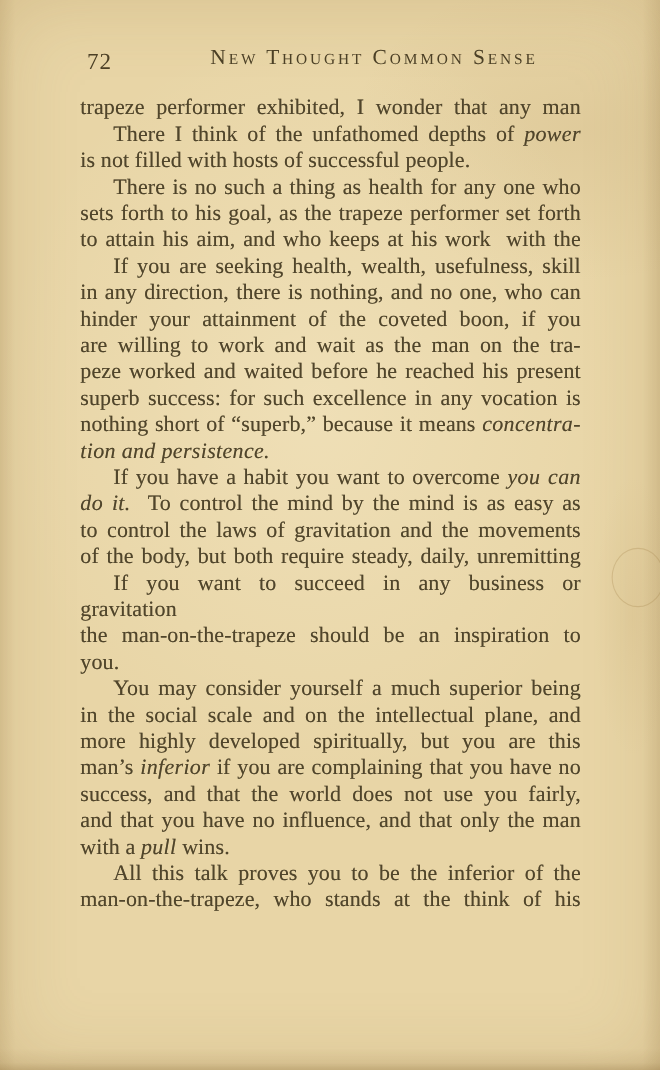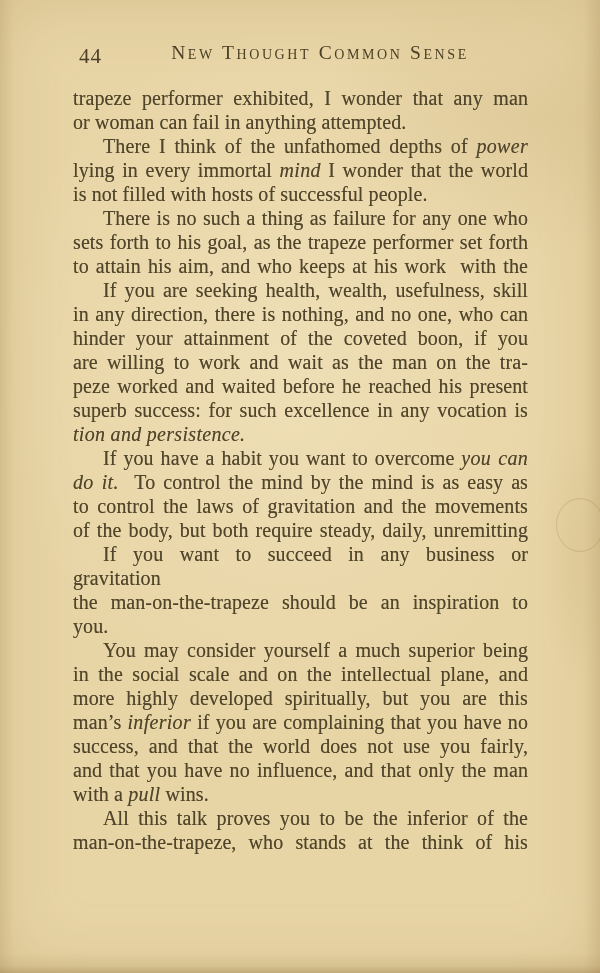--- a/index.html
+++ b/index.html
@@ -34,21 +34,21 @@
   }
   .header { position: absolute; left: 0; top: 42px; width: 100%; height: 34px; }
   .pagenum {
     position: absolute; left: 79px; top: 2px;
     font-size: 21px; letter-spacing: 1px;
     color: #4c4026;
   }
   .running-title {
     position: absolute; left: 50%; top: 0;
     transform: translateX(-50%);
-    margin-left: 20px;
+    margin-left: 40px;
     white-space: nowrap;
     font-variant: small-caps;
     font-size: 19.5px;
     letter-spacing: 2.6px;
     color: #4c4026;
   }
   .body-text {
     position: absolute;
     left: 73px; top: 86px;
     width: 455px;
@@ -67,39 +67,38 @@
   .line em { letter-spacing: 0.3px; }
 </style>
 </head>
 <body>
 
 <div class="page">
   <div class="stain"></div>
   <div class="watermark-circle"></div>
 
   <div class="header">
-    <span class="pagenum">44</span>
+    <span class="pagenum">72</span>
     <span class="running-title">New Thought Common Sense</span>
   </div>
 
   <div class="body-text">
       <div class="line"><span>trapeze performer exhibited, I wonder that any man</span></div>
-      <div class="line end"><span>or woman can fail in anything attempted.</span></div>
       <div class="line indent"><span>There I think of the unfathomed depths of </span><em>power</em></div>
-      <div class="line"><span>lying in every immortal </span><em>mind</em><span> I wonder that the world</span></div>
       <div class="line end"><span>is not filled with hosts of successful people.</span></div>
-      <div class="line indent"><span>There is no such a thing as failure for any one who</span></div>
+      <div class="line indent"><span>There is no such a thing as health for any one who</span></div>
       <div class="line"><span>sets forth to his goal, as the trapeze performer set forth</span></div>
       <div class="line"><span>to attain his aim, and who keeps at his work&nbsp; with the</span></div>
       <div class="line indent"><span>If you are seeking health, wealth, usefulness, skill</span></div>
       <div class="line"><span>in any direction, there is nothing, and no one, who can</span></div>
       <div class="line"><span>hinder your attainment of the coveted boon, if you</span></div>
       <div class="line"><span>are willing to work and wait as the man on the tra-</span></div>
       <div class="line"><span>peze worked and waited before he reached his present</span></div>
       <div class="line"><span>superb success: for such excellence in any vocation is</span></div>
+      <div class="line"><span>nothing short of “superb,” because it means </span><em>concentra-</em></div>
       <div class="line end"><em>tion and persistence.</em></div>
       <div class="line indent"><span>If you have a habit you want to overcome </span><em>you can</em></div>
       <div class="line"><em>do it.</em><span>&nbsp; To control the mind by the mind is as easy as</span></div>
       <div class="line"><span>to control the laws of gravitation and the movements</span></div>
       <div class="line"><span>of the body, but both require steady, daily, unremitting</span></div>
       <div class="line indent"><span>If you want to succeed in any business or gravitation</span></div>
       <div class="line"><span>the man-on-the-trapeze should be an inspiration to</span></div>
       <div class="line end"><span>you.</span></div>
       <div class="line indent"><span>You may consider yourself a much superior being</span></div>
       <div class="line"><span>in the social scale and on the intellectual plane, and</span></div>

